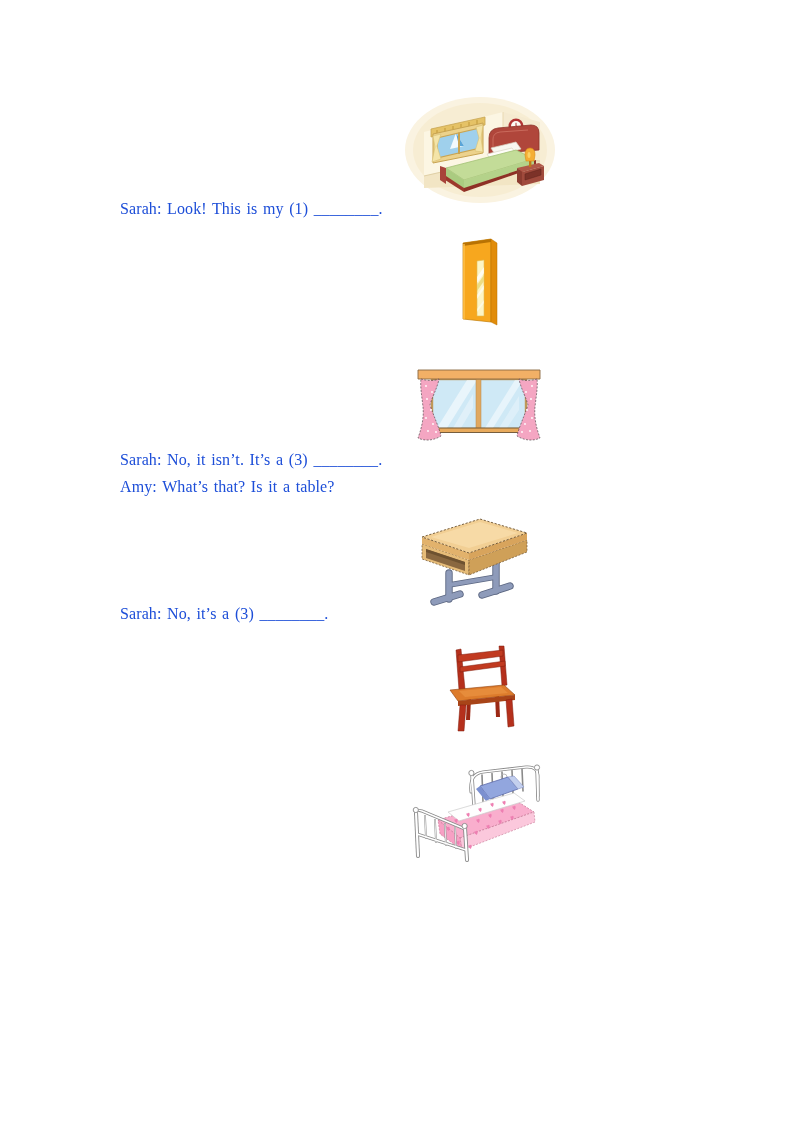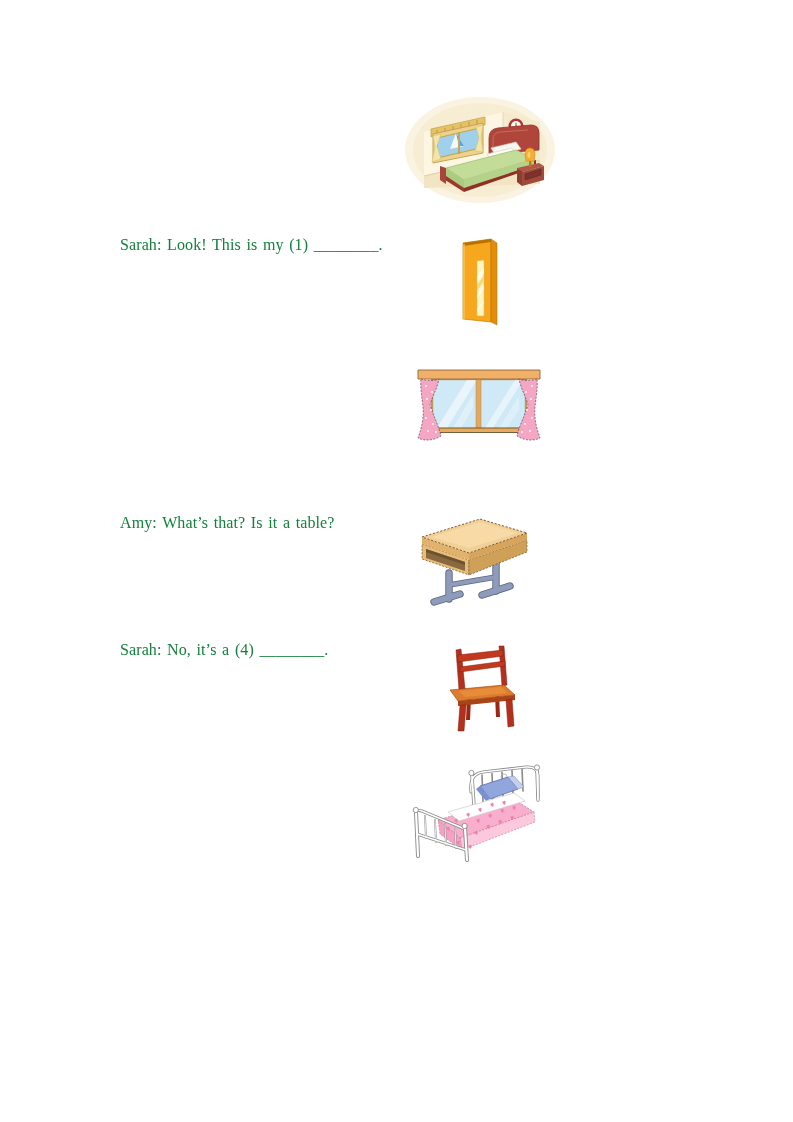--- a/index.html
+++ b/index.html
@@ -8,37 +8,37 @@
     width:793px;height:1122px;
     background:#ffffff;
     overflow:hidden;
     font-family:"Liberation Serif", serif;
   }
   .line{
     position:absolute;
     left:120px;
     font-size:16px;
     line-height:20px;
-    color:#15803d;
+    color:#1d4ed8;
     white-space:pre;
     word-spacing:1.5px;
     letter-spacing:0.1px;
-    margin-top:36px;
   }
   .fig{position:absolute;}
   .fig svg{display:block;}
 </style>
 </head>
 <body>
 
 <div class="page">
 
   <div class="line" style="top:199px">Sarah: Look! This is my (1) ________.</div>
+  <div class="line" style="top:450px">Sarah: No, it isn’t. It’s a (3) ________.</div>
   <div class="line" style="top:477px">Amy: What’s that? Is it a table?</div>
-  <div class="line" style="top:604px">Sarah: No, it’s a (4) ________.</div>
+  <div class="line" style="top:604px">Sarah: No, it’s a (3) ________.</div>
 
   <div class="fig" style="left:404px;top:96px">
     <svg width="152" height="108" viewBox="0 0 152 108">
       <ellipse cx="76" cy="54" rx="75" ry="53" fill="#faf3e1"></ellipse>
       <ellipse cx="76" cy="54" rx="67" ry="47" fill="#f7edd3"></ellipse>
 
       <polygon points="20,36 99,16 99,62 20,80" fill="#fcf6e3"></polygon>
       <polygon points="99,16 136,26 136,64 99,62" fill="#f5ead0"></polygon>
       <polygon points="20,80 99,62 136,65 136,88 20,92" fill="#f2e5c4"></polygon>
       <polyline points="20,80 99,62 136,65" stroke="#e0d0a6" fill="none" stroke-width="1.2"></polyline>

